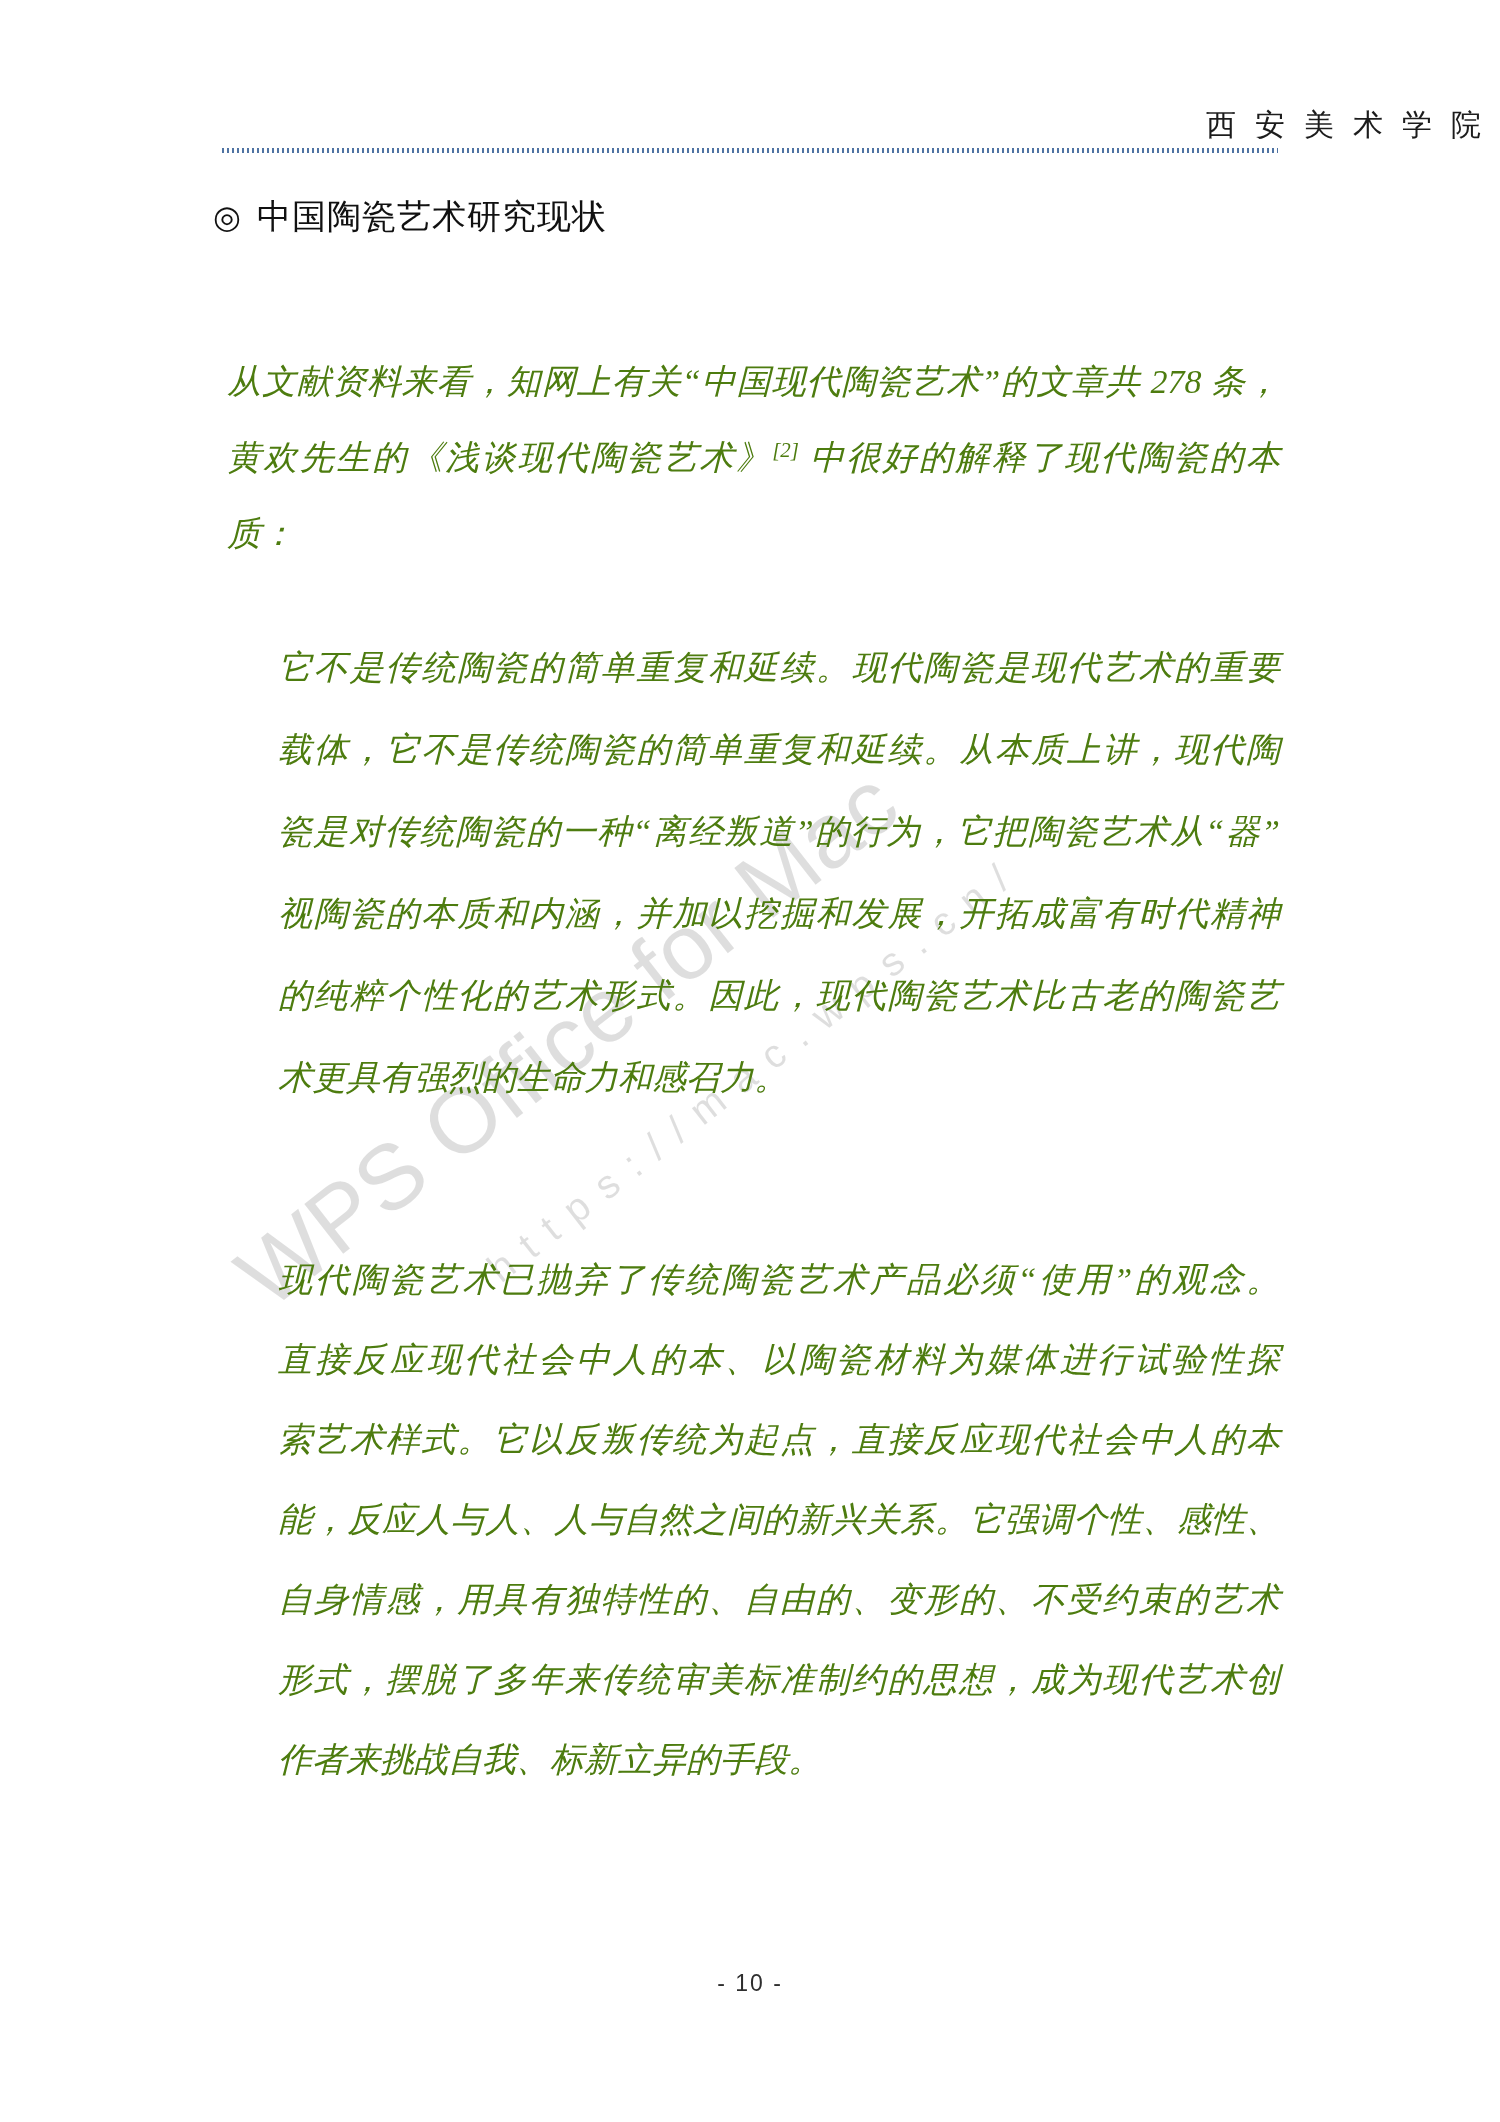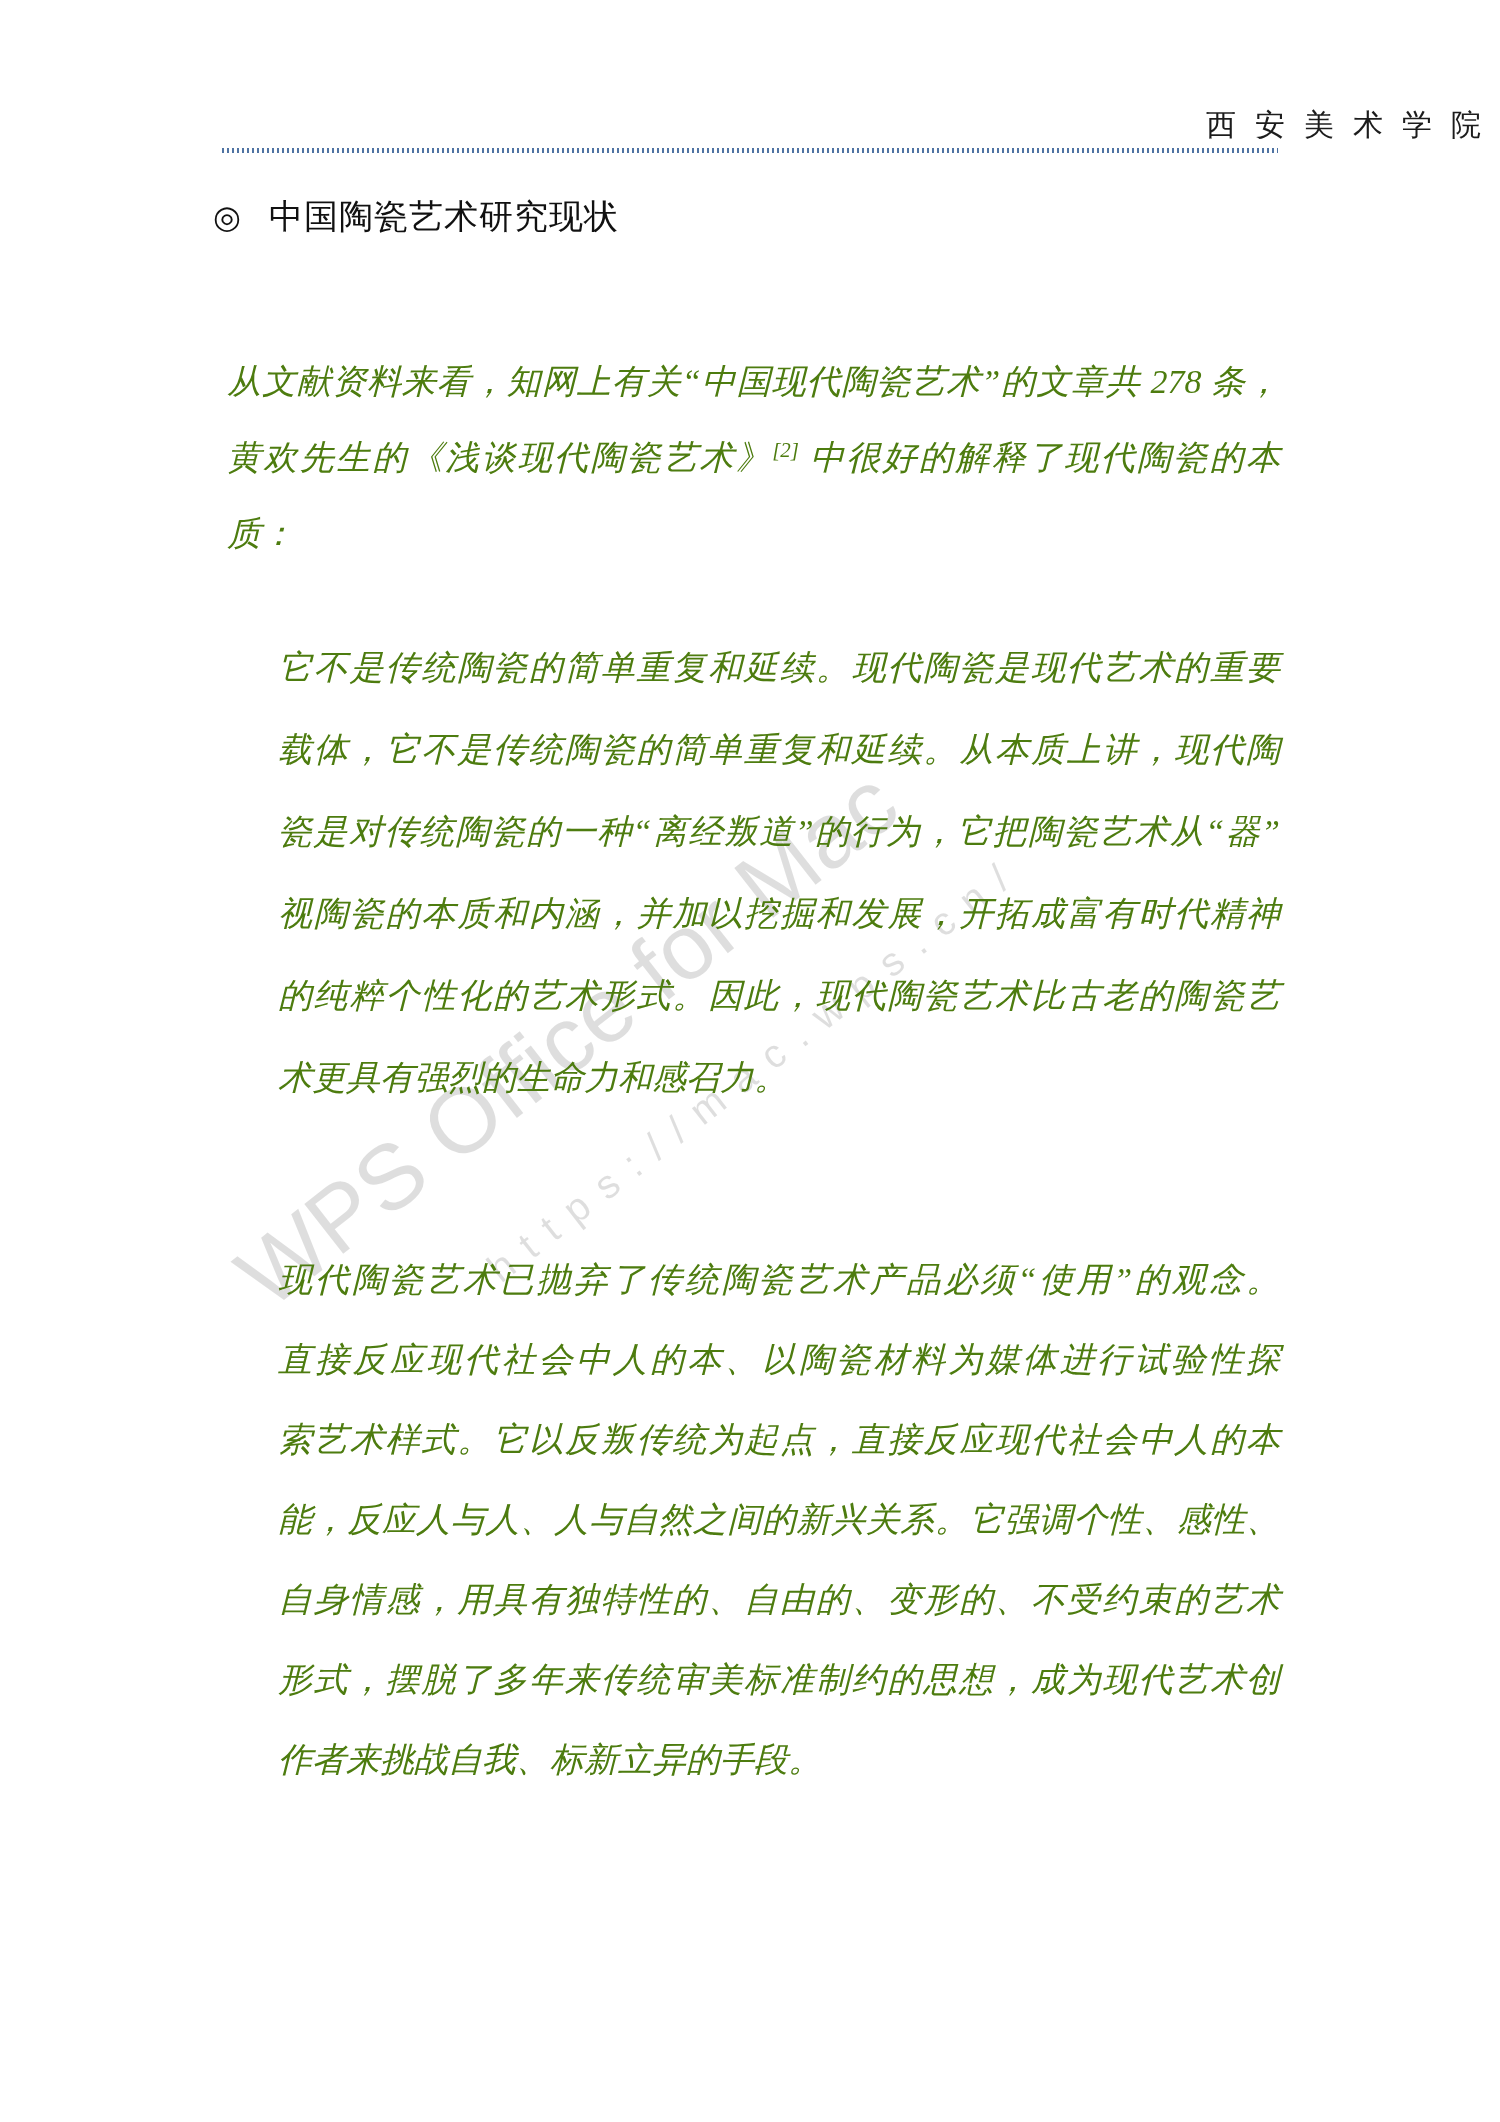--- a/index.html
+++ b/index.html
@@ -51,21 +51,21 @@
     line-height: 46px;
     white-space: nowrap;
   }
   .section-bullet {
     display: inline-block;
     font-size: 32px;
     vertical-align: baseline;
   }
   .section-heading-text {
     display: inline-block;
-    margin-left: 28px;
+    margin-left: 16px;
     letter-spacing: 1px;
   }
 
   
   .para {
     position: absolute;
     font-size: 34px;
     color: #4d7c0f;
     font-style: italic;
   }
@@ -182,14 +182,17 @@
   <div class="para quote-para-2">
     <div class="line jl">现代陶瓷艺术已抛弃了传统陶瓷艺术产品必须“使用”的观念。</div>
     <div class="line jl">直接反应现代社会中人的本、以陶瓷材料为媒体进行试验性探</div>
     <div class="line jl">索艺术样式。它以反叛传统为起点，直接反应现代社会中人的本</div>
     <div class="line jl">能，反应人与人、人与自然之间的新兴关系。它强调个性、感性、</div>
     <div class="line jl">自身情感，用具有独特性的、自由的、变形的、不受约束的艺术</div>
     <div class="line jl">形式，摆脱了多年来传统审美标准制约的思想，成为现代艺术创</div>
     <div class="line last">作者来挑战自我、标新立异的手段。</div>
   </div>
 
+  <div class="page-footer">
+    <span class="page-number">- 10 -</span>
+  </div>
 
 </div>
 
 </body></html>

